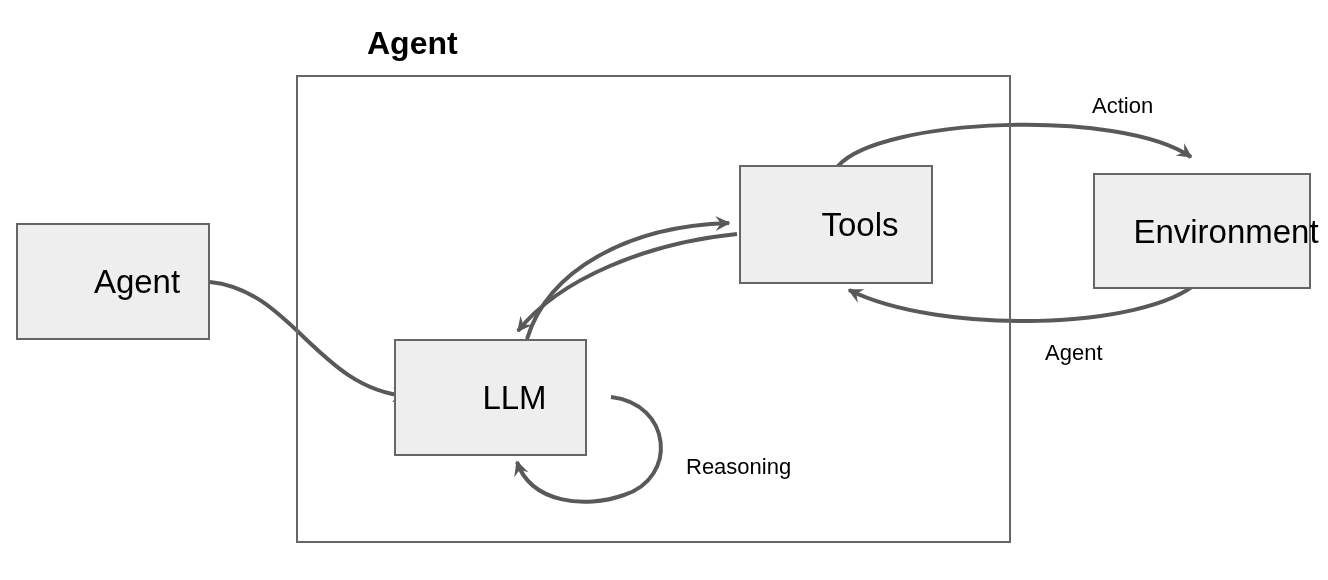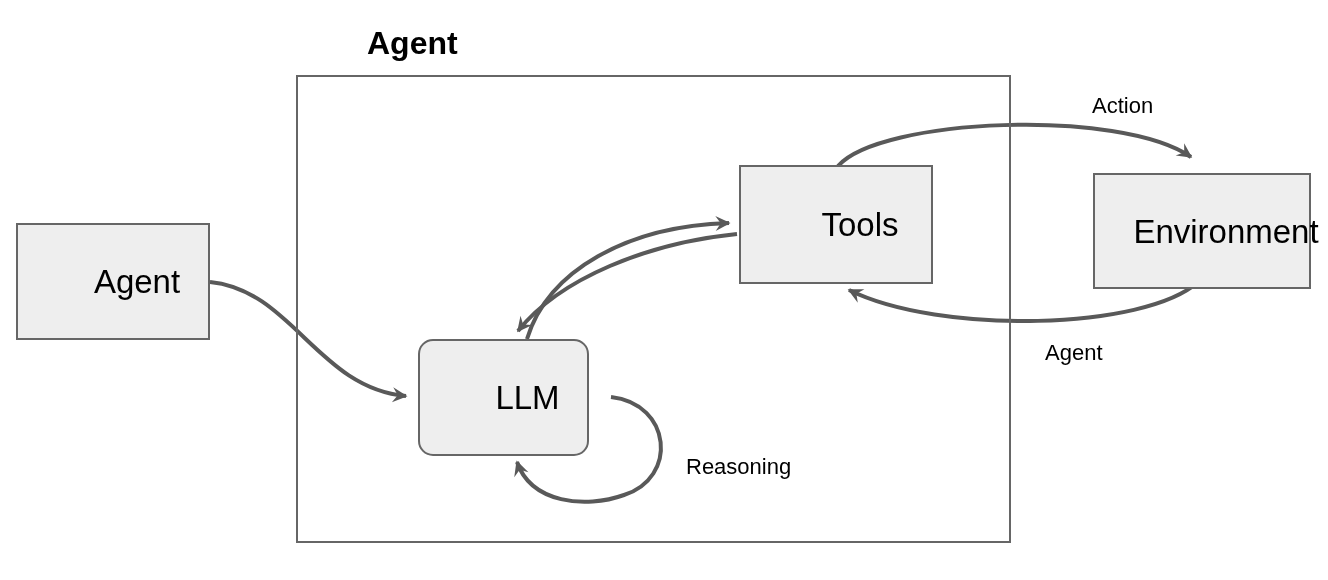--- a/index.html
+++ b/index.html
@@ -42,21 +42,21 @@
     line-height:1;
   }
   .edge-label{
     position:absolute;
     font-size:22px;color:var(--text-color);
     line-height:1.1;
     white-space:nowrap;
   }
   
   #node-task{left:16px;top:223px;width:194px;height:117px;}
-  #node-llm{left:418px;top:339px;width:171px;height:117px;border-radius:15px;}
+  #node-llm{left:394px;top:339px;width:193px;height:117px;}
   #node-tools{left:739px;top:165px;width:194px;height:119px;}
   #node-environment{left:1093px;top:173px;width:218px;height:116px;}
   #agent-frame{left:296px;top:75px;width:715px;height:468px;}
   #agent-title{left:367px;top:27px;}
   #label-action{left:1092px;top:94px;}
   #label-result{left:1045px;top:341px;}
   #label-reasoning{left:686px;top:455px;}
 </style>
 </head>
 <body>

